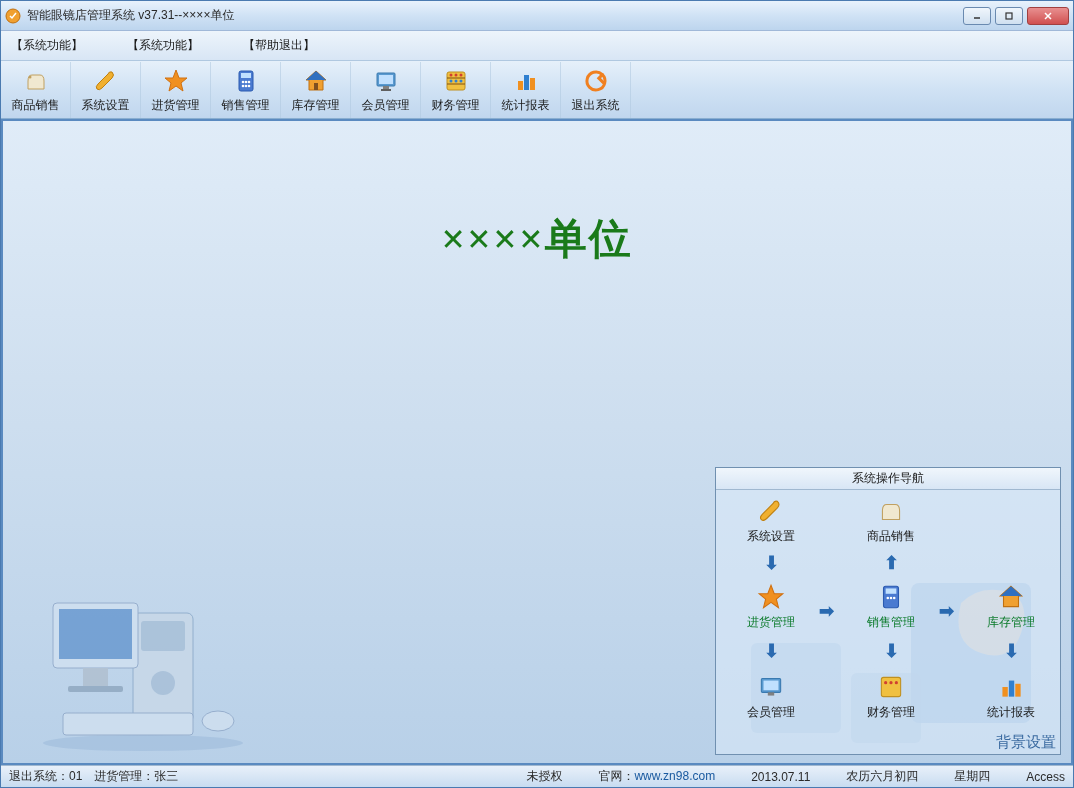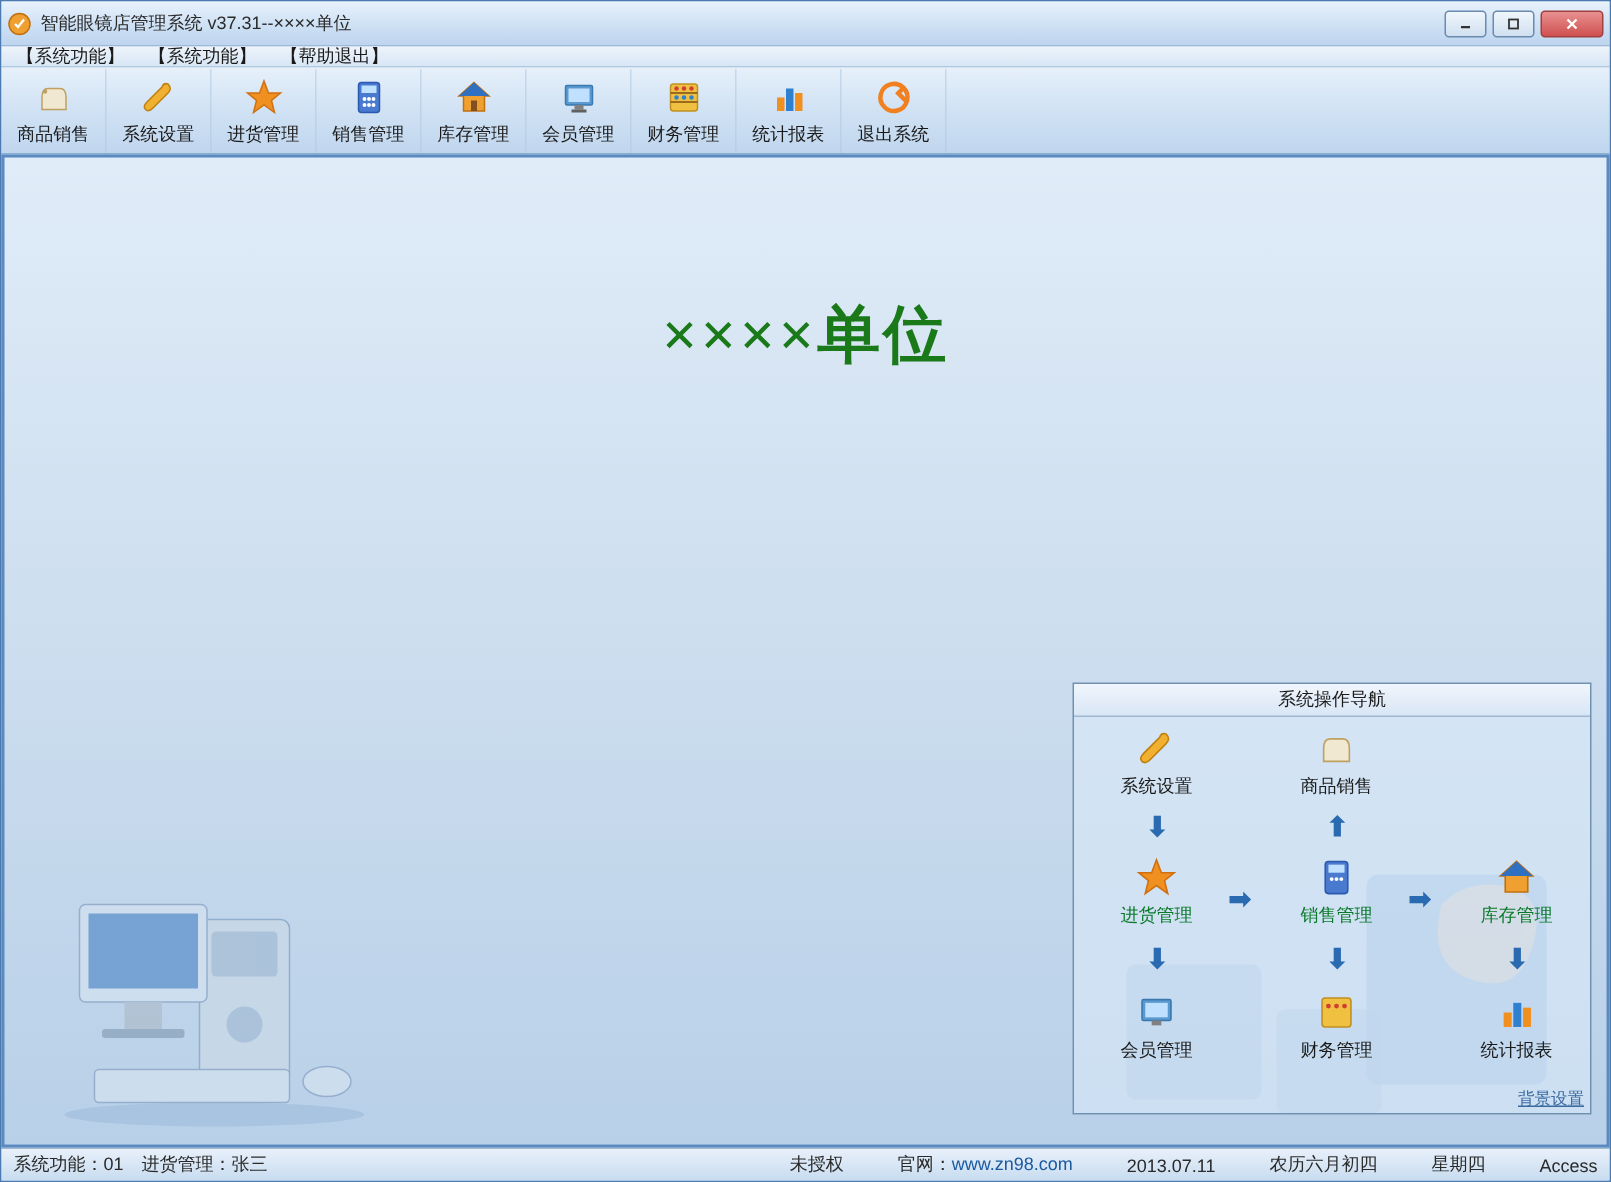--- a/index.html
+++ b/index.html
@@ -5,37 +5,37 @@
 * { margin: 0; padding: 0; box-sizing: border-box; font-family: "Microsoft YaHei", "SimSun", Arial, sans-serif; }
 body { width: 1074px; height: 788px; overflow: hidden; background: #e8f0f8; }
 .window { width: 1074px; height: 788px; border: 1px solid #4a7ab0; display: flex; flex-direction: column; background: linear-gradient(to bottom, #d9e8f8 0%, #c5dbf2 100%); }
 .title-bar { height: 30px; background: linear-gradient(to bottom, #e8f2fc 0%, #d0e2f5 50%, #bdd5ee 100%); display: flex; align-items: center; padding: 0 4px; border-bottom: 1px solid #a0b8d8; }
 .title-bar .app-icon { width: 16px; height: 16px; margin-right: 6px; }
 .title-text { font-size: 12px; color: #2a2a2a; flex: 1; }
 .win-btns { display: flex; gap: 4px; }
 .win-btn { width: 28px; height: 18px; border: 1px solid #6a8ab0; border-radius: 3px; background: linear-gradient(to bottom, #f0f6fc, #d0e0f0); display: flex; align-items: center; justify-content: center; cursor: pointer; }
 .win-btn.close { width: 42px; background: linear-gradient(to bottom, #e89090, #d05050); border-color: #a04040; }
 .win-btn svg { width: 10px; height: 10px; }
-.menu-bar { height: 14px; background: linear-gradient(to bottom, #edf4fb, #d8e6f5); display: flex; align-items: center; padding: 0 6px; font-size: 12px; gap: 8px; border-bottom: 1px solid #b0c8e0; }
+.menu-bar { height: 30px; background: linear-gradient(to bottom, #edf4fb, #d8e6f5); display: flex; align-items: center; padding: 0 6px; font-size: 12px; gap: 36px; border-bottom: 1px solid #b0c8e0; }
 .menu-item { cursor: pointer; color: #1a1a1a; padding: 2px 4px; }
 .toolbar { height: 58px; background: linear-gradient(to bottom, #e6f0fa 0%, #d0e2f4 50%, #c0d6ee 100%); border-bottom: 1px solid #8aaed0; display: flex; align-items: center; padding: 0 0; }
 .tool-btn { width: 70px; height: 56px; display: flex; flex-direction: column; align-items: center; justify-content: center; font-size: 12px; color: #1a1a1a; cursor: pointer; border-right: 1px solid #b0c8e090; padding-top: 2px; }
 .tool-icon { width: 28px; height: 28px; margin-bottom: 2px; display: flex; align-items: center; justify-content: center; }
 .main-area { flex: 1; position: relative; background: linear-gradient(to bottom, #e0ecf8 0%, #d0e0f0 40%, #b8d0e8 100%); border: 2px solid #5a8ac0; border-left-width: 2px; border-right-width: 2px; margin: 0; overflow: hidden; }
 .company-title { position: absolute; top: 90px; left: 50%; transform: translateX(-50%); font-size: 42px; font-weight: bold; color: #1a7a1a; font-family: "KaiTi", "SimSun", serif; letter-spacing: 2px; }
 .computer-art { position: absolute; left: 30px; bottom: 10px; width: 220px; height: 180px; opacity: 0.85; }
-.nav-panel { position: absolute; right: 10px; bottom: 20px; width: 346px; border: 1px solid #7090b0; background: rgba(220, 235, 250, 0.55); }
+.nav-panel { position: absolute; right: 10px; bottom: 8px; width: 346px; border: 1px solid #7090b0; background: rgba(220, 235, 250, 0.55); }
 .nav-title { background: linear-gradient(to bottom, #f0f6fc, #d8e6f5); border-bottom: 1px solid #a0b8d0; text-align: center; font-size: 12px; padding: 2px 0; color: #1a1a1a; }
 .nav-body { padding: 8px 4px 2px 4px; position: relative; height: 264px; }
 .nav-item { position: absolute; width: 70px; text-align: center; cursor: pointer; }
 .nav-item-icon { width: 30px; height: 30px; margin: 0 auto 2px auto; display: flex; align-items: center; justify-content: center; }
 .nav-item-label { font-size: 12px; color: #1a1a1a; }
 .nav-item.green .nav-item-label { color: #0a7a2a; }
 .nav-arrow { position: absolute; color: #2a6ab0; font-size: 18px; font-weight: bold; }
-.bg-setting { position: absolute; right: 4px; bottom: 2px; font-size: 11px; color: #3a6aa0; text-decoration: underline; cursor: pointer; }
+.bg-setting { position: absolute; right: 4px; bottom: 2px; font-size: 15px; color: #3a6aa0; cursor: pointer; }
 .bg-art { position: absolute; right: 0; bottom: 0; width: 360px; height: 280px; z-index: 0; opacity: 0.6; }
 .nav-panel { z-index: 2; }
 .status-bar { height: 22px; background: linear-gradient(to bottom, #e8f0fa, #c8dcf0); border-top: 1px solid #a0b8d0; display: flex; align-items: center; font-size: 12px; color: #2a2a2a; padding: 0 8px; }
 .status-left { flex: 1; display: flex; gap: 12px; }
 .status-right { display: flex; gap: 36px; align-items: center; }
 .status-link { color: #1a5aa0; cursor: pointer; }
 </style>
 </head>
 <body>
 
@@ -286,21 +286,21 @@
             </div>
           <div class="nav-item-label">统计报表</div>
         </div>
         <div class="bg-setting">背景设置</div>
       </div>
     </div>
   </div>
 
   <div class="status-bar">
     <div class="status-left">
-      <span><span>系统功能：</span><span>01</span></span>
+      <span><span>退出系统：</span><span>01</span></span>
       <span><span>进货管理：</span><span>张三</span></span>
     </div>
     <div class="status-right">
       <span>未授权</span>
       <span><span>官网：</span><span class="status-link">www.zn98.com</span></span>
       <span>2013.07.11</span>
       <span>农历六月初四</span>
       <span>星期四</span>
       <span>Access</span>
     </div>

